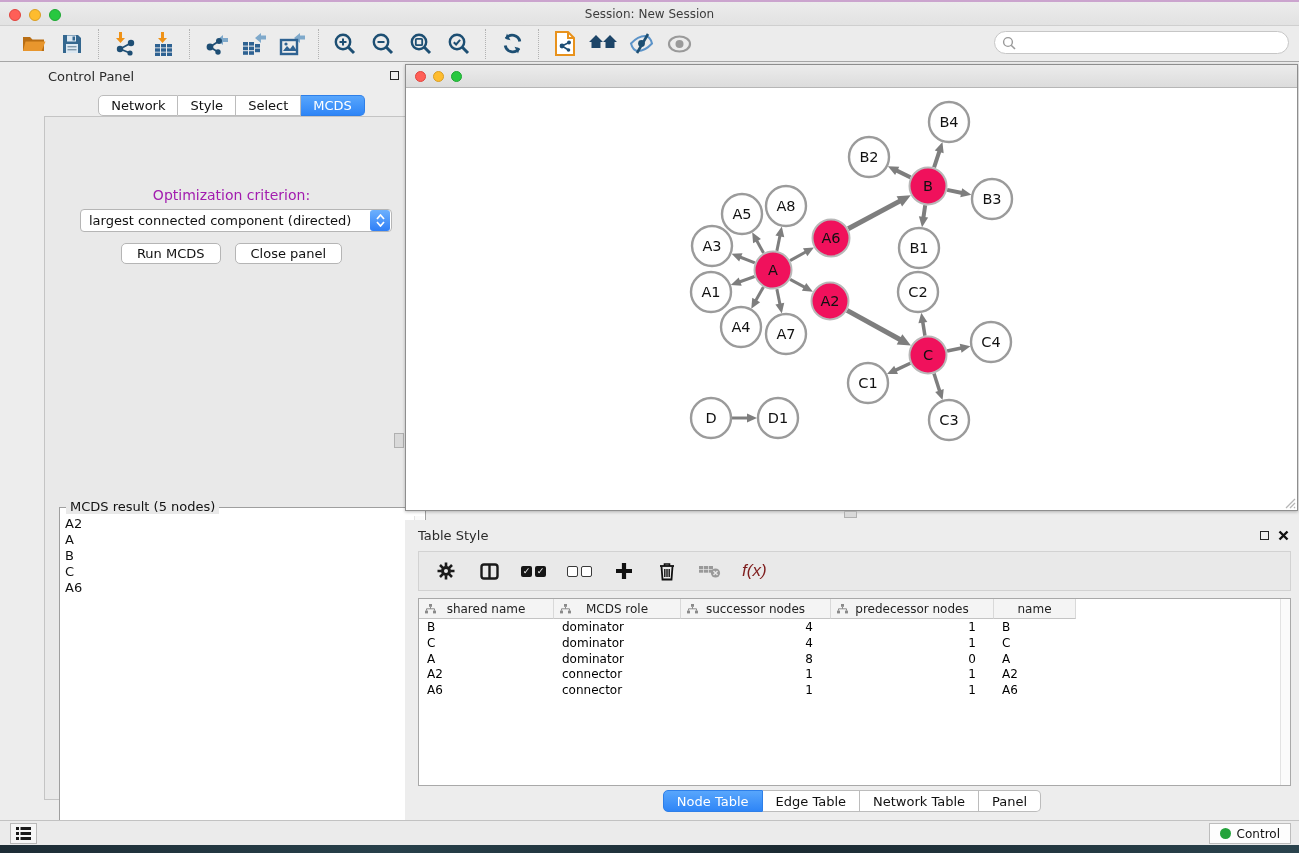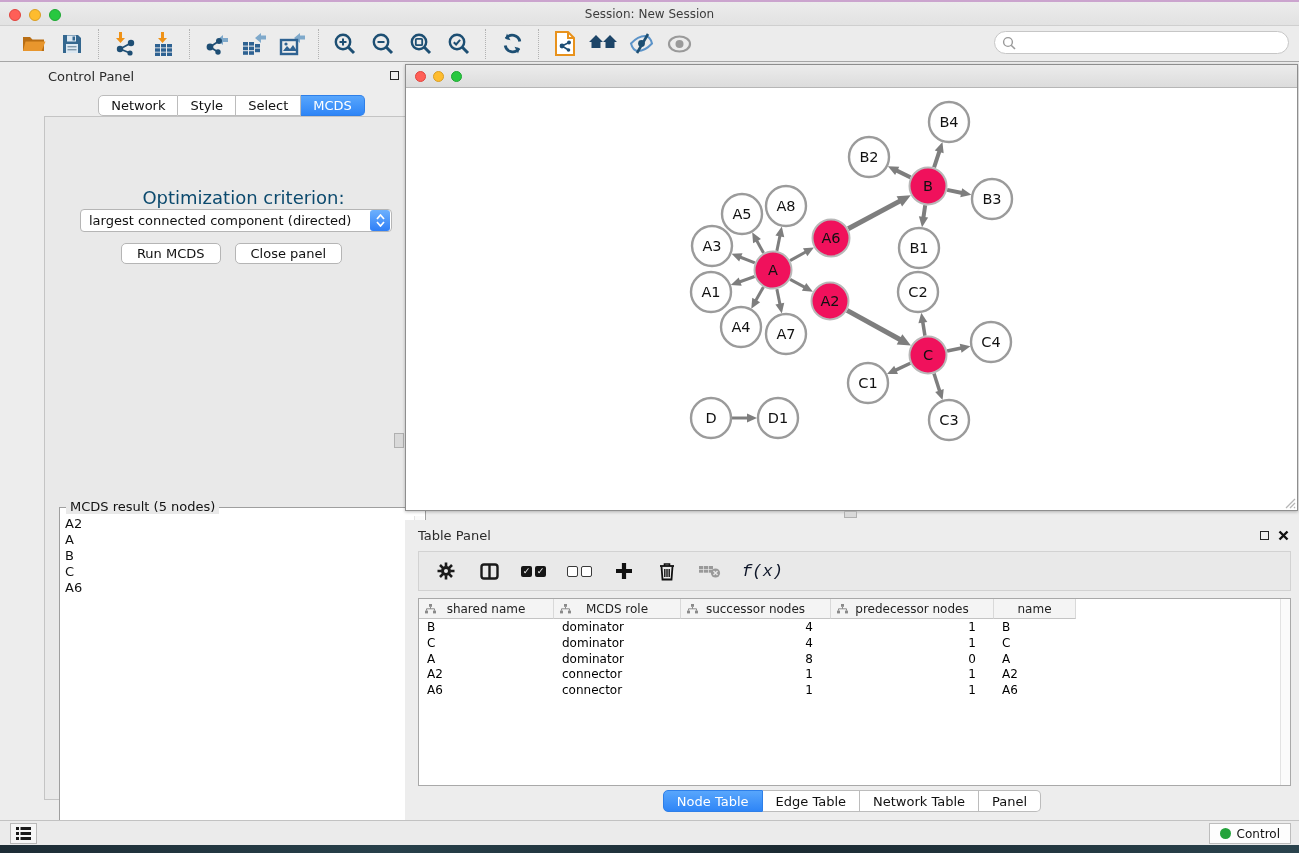--- a/index.html
+++ b/index.html
@@ -40,21 +40,21 @@
   .panel-icons { position:absolute; right:8px; top:4px; display:flex; gap:9px; align-items:center; }
   .float-ic { width:9px; height:9px; border:1.6px solid #222; display:inline-block; }
   .tabs-row { position:absolute; left:0; top:33px; width:100%; display:flex; justify-content:center; }
   .tab { font-size:13px; color:#111; background:#fff; border:1px solid #bcbcbc; border-left:none;
     padding:2px 12px 3px; height:21px; }
   .tab:first-child { border-left:1px solid #bcbcbc; border-radius:5px 0 0 5px; }
   .tab:last-child { border-radius:0 5px 5px 0; }
   .tab.active { background:linear-gradient(#58a6fc,#2e85f7); color:#fff; border-color:#2e7fe8; }
   .panel-box { position:absolute; left:8px; top:54px; width:375px; height:684px;
     background:#e9e9e9; border:1px solid #c4c4c4; }
-  .opt-label { position:absolute; left:12px; top:70px; width:100%; text-align:center; font-size:18px; color:#0c4a6e; }
+  .opt-label { position:absolute; left:0; top:70px; width:100%; text-align:center; font-size:14px; color:#a21caf; }
   .criterion { position:absolute; left:35px; top:92px; width:312px; height:23px; background:#fff;
     border:1px solid #b5b5b5; border-radius:4px; display:flex; align-items:center; }
   .criterion .val { flex:1; font-size:13px; color:#111; padding-left:8px; white-space:nowrap; }
   .stepper { width:20px; height:21px; border-radius:3px; margin-right:1px;
     background:linear-gradient(#6db1fd,#2e7ef7); display:flex; flex-direction:column;
     align-items:center; justify-content:center; gap:1px; }
   .btn-row { position:absolute; left:0; top:126px; width:100%; display:flex; justify-content:center; gap:14px; }
   .pushbtn { background:#fff; border:1px solid #b5b5b5; border-radius:5px; font-size:13px; color:#111;
     padding:2px 15px 3px; height:21px; font-family:inherit; }
   .result-fs { position:absolute; left:14px; top:390px; width:367px; height:345px;
@@ -88,21 +88,21 @@
   .tp-head { position:absolute; left:0; top:6px; width:100%; height:20px; }
   .tp-title { position:absolute; left:13px; top:2px; font-size:13px; color:#2b2b2b; }
   .tp-icons { position:absolute; right:10px; top:4px; display:flex; gap:9px; align-items:center; }
   .tp-toolbar { position:absolute; left:13px; top:31px; width:873px; height:40px;
     background:#e9e9e9; border:1px solid #d2d2d2; display:flex; align-items:center; gap:21px; padding-left:16px; }
   .tpt-btn { display:flex; align-items:center; justify-content:center; min-width:22px; height:24px; }
   .cbpair { display:flex; gap:3px; }
   .cb-on { width:11px; height:11px; background:#161616; border-radius:2px; color:#fff; font-size:9px;
     line-height:11px; text-align:center; }
   .cb-off { width:11px; height:11px; background:#fff; border:1.5px solid #3a3a3a; border-radius:2px; }
-  .fx-label { font-family:Liberation Mono, monospace; font-style:italic; font-size:17px; color:#0f172a; }
+  .fx-label { font-family:Liberation Sans, sans-serif; font-style:italic; font-size:17px; color:#7f1d1d; }
 
   .datatable { position:absolute; left:13px; top:78px; width:873px; height:188px; background:#fff;
     border:1px solid #a9a9a9; overflow:hidden; }
   .dt-scroll { position:absolute; right:0; top:0; width:10px; height:100%; background:#fbfbfb; border-left:1px solid #e3e3e3; }
   .dt-header { display:flex; height:20px; }
   .dt-th { position:relative; background:#f4f4f4; border-right:1px solid #d9d9d9; border-bottom:1px solid #c4c4c4;
     font-size:12px; color:#222; display:flex; align-items:center; justify-content:center; }
   .dt-th .col-ic { position:absolute; left:6px; top:5px; }
   .dt-row { display:flex; height:15.8px; }
   .dt-td { font-size:12px; color:#000; padding-top:1px; white-space:nowrap; }
@@ -495,21 +495,21 @@
         <svg class="resize-corner" width="12" height="12" viewBox="0 0 12 12">
             <path d="M11 2 L2 11 M11 6 L6 11 M11 10 L10 11" stroke="#b5b5b5" stroke-width="1.3"></path>
           </svg>
       </div>
     </div>
 
     <div class="h-split-handle"></div>
 
     <div class="table-panel">
       <div class="tp-head">
-        <span class="tp-title">Table Panel</span>
+        <span class="tp-title">Table Style</span>
         <span class="tp-icons">
           <span class="float-ic"></span>
           <svg width="11" height="11" viewBox="0 0 11 11">
               <path d="M1.5 1.5 L9.5 9.5 M9.5 1.5 L1.5 9.5" stroke="#111" stroke-width="2.4"></path>
             </svg>
         </span>
       </div>
       <div class="tp-toolbar">
         <span class="tpt-btn">
           <svg width="20" height="20" viewBox="0 0 20 20">

